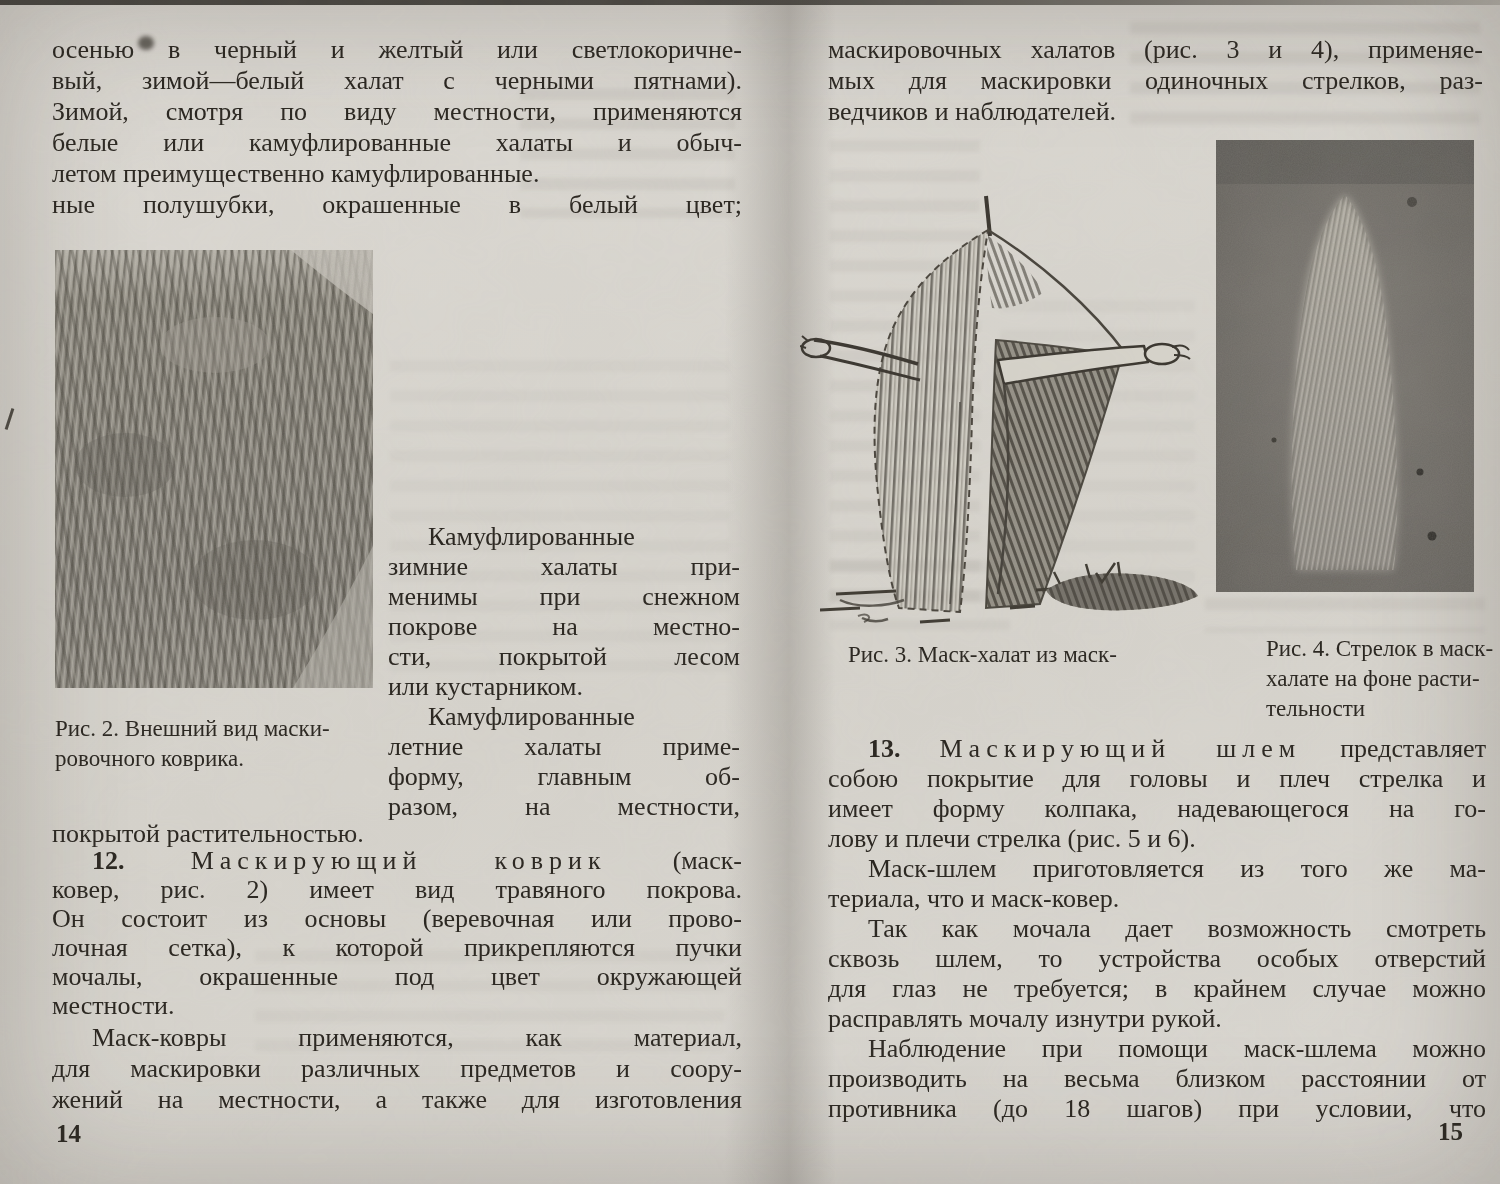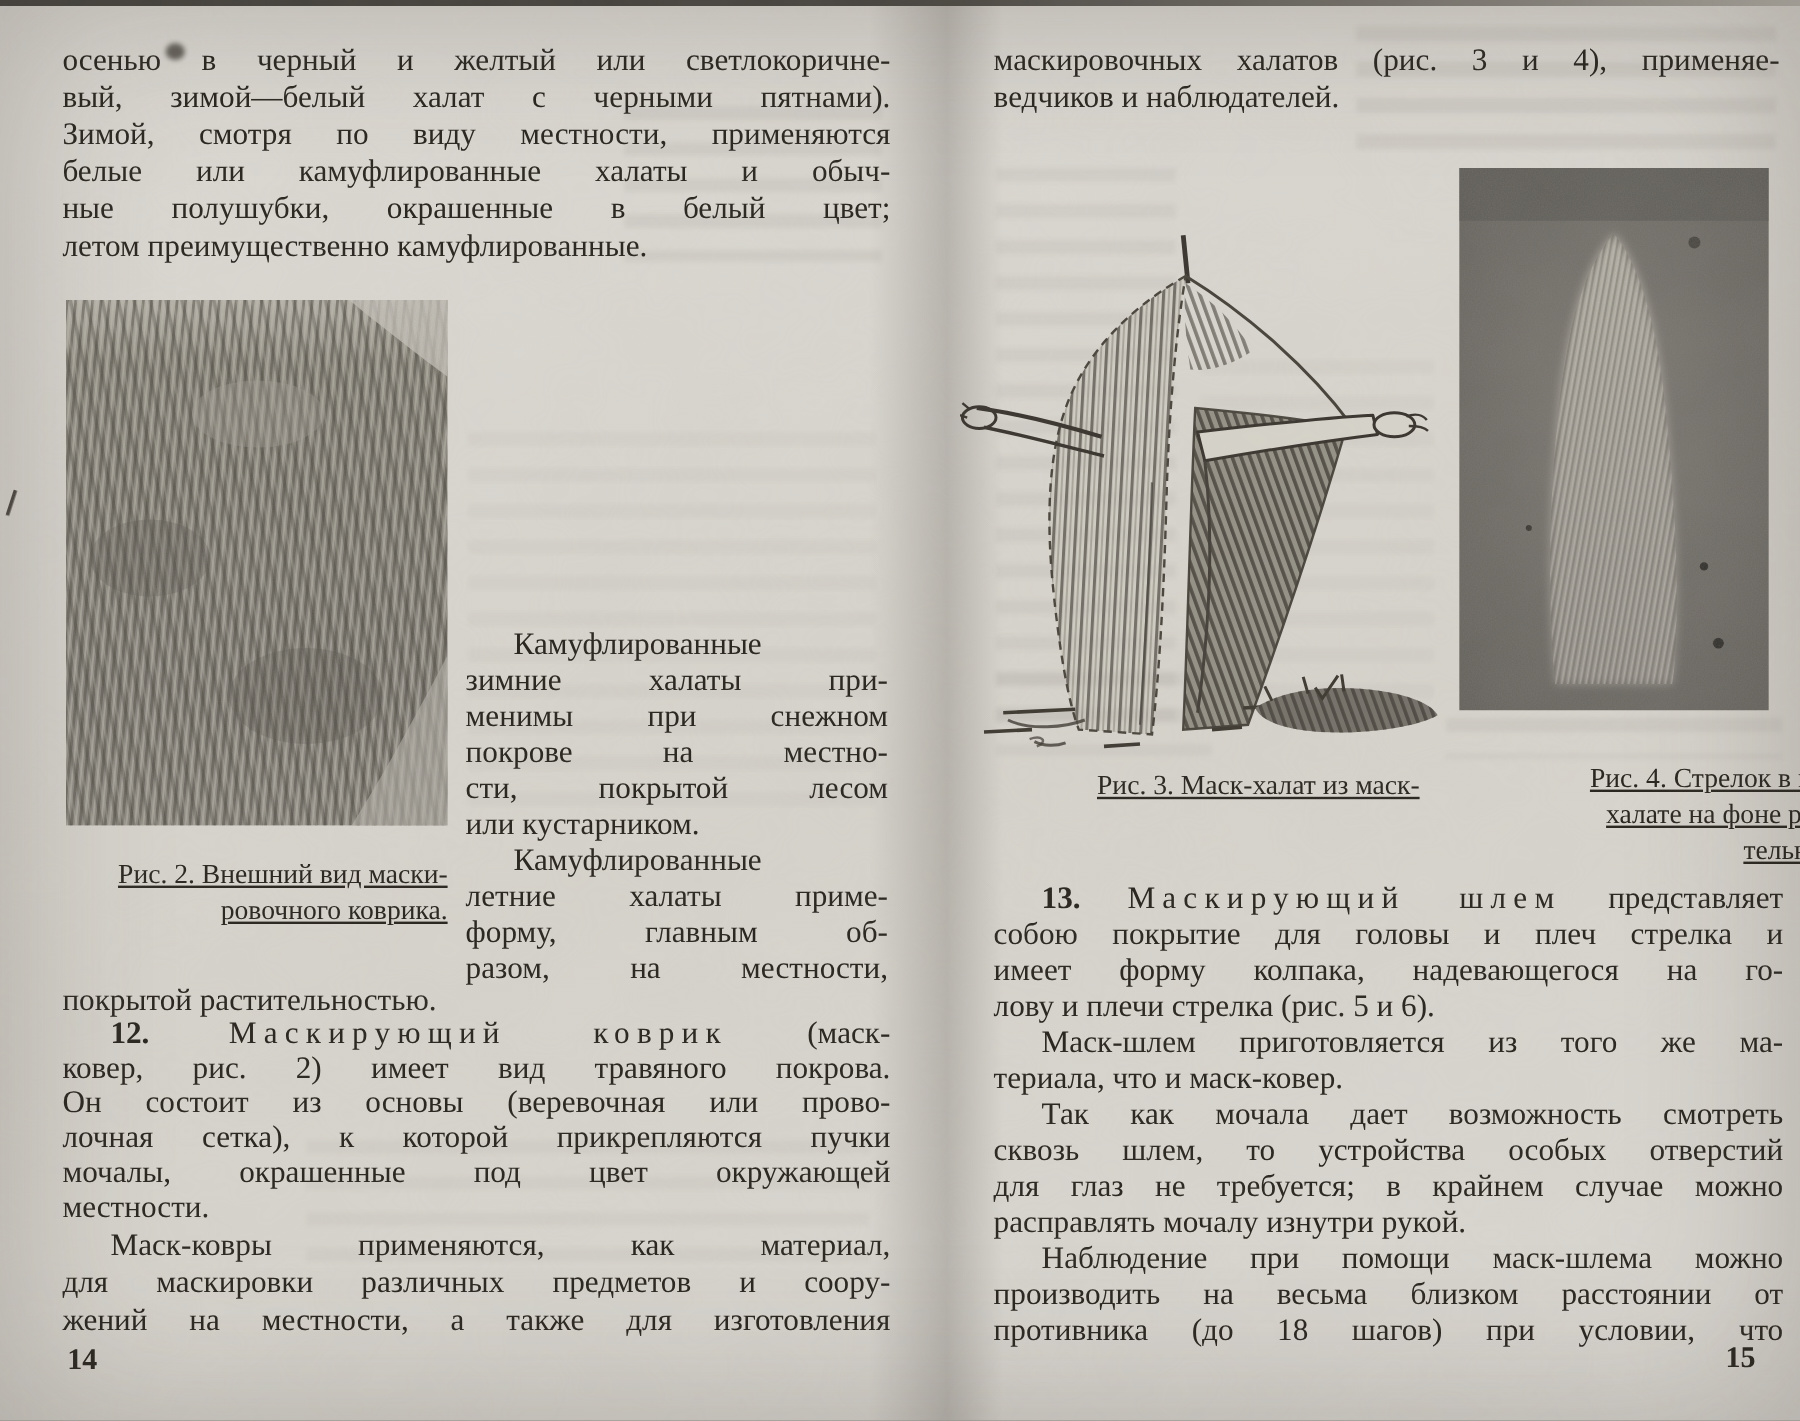--- a/index.html
+++ b/index.html
@@ -14,21 +14,21 @@
   .gutter{position:absolute;left:724px;top:0;width:112px;height:1184px;
     background:linear-gradient(90deg,rgba(0,0,0,0) 0%,rgba(70,64,58,.16) 42%,rgba(70,64,58,.22) 58%,rgba(0,0,0,0) 100%);}
   .para{position:absolute;font-size:26px;}
   .caption{position:absolute;font-size:23px;}
   .lh29 .tline{line-height:29px;} .lh30 .tline,.lh30 .cline{line-height:30px;} .lh31 .tline{line-height:31px;}
   .tline{text-align:justify;text-align-last:justify;white-space:normal;}
   .tline.endline{text-align-last:left;}
   .ind{text-indent:40px;}
   .b{font-weight:bold;}
   .sp{letter-spacing:6px;}
-  .cline{text-align:right;text-decoration:underline;}
+  .cline{text-align:left;}
   .plainline{line-height:31px;}
   .pagenum{position:absolute;font-size:25px;font-weight:600;}
   .fig{position:absolute;}
   .ghost{position:absolute;pointer-events:none;
     background:repeating-linear-gradient(180deg, rgba(108,102,94,.16) 0px, rgba(108,102,94,.16) 12px, rgba(0,0,0,0) 12px, rgba(0,0,0,0) 30px);
     filter:blur(2px);}
   .smudge{position:absolute;background:#3a362f;border-radius:50%;filter:blur(2px);}
   .slash{position:absolute;left:8px;top:408px;width:3px;height:22px;background:#4a463f;transform:rotate(18deg);filter:blur(.5px);}
   .pnoise{position:absolute;left:0;top:0;pointer-events:none;opacity:.5;}
 </style>
@@ -49,22 +49,22 @@
   <div class="ghost" style="left:1000px;top:300px;width:195px;height:290px;opacity:.28"></div>
   <div class="ghost" style="left:1205px;top:598px;width:280px;height:34px;opacity:.5"></div>
   <div class="ghost" style="left:830px;top:560px;width:180px;height:70px;opacity:.4"></div>
   <div class="smudge" style="left:138px;top:36px;width:16px;height:14px;opacity:.75"></div>
 
   <div class="para lh31" style="left:52px;top:34px;width:690px">
       <div class="tline">осенью в черный и желтый или светлокоричне-</div>
       <div class="tline">вый, зимой—белый халат с черными пятнами).</div>
       <div class="tline">Зимой, смотря по виду местности, применяются</div>
       <div class="tline">белые или камуфлированные халаты и обыч-</div>
+      <div class="tline endline">летом преимущественно камуфлированные.</div>
       <div class="tline">ные полушубки, окрашенные в белый цвет;</div>
-      <div class="tline endline">летом преимущественно камуфлированные.</div>
     </div>
 
   <div class="fig" style="left:55px;top:250px;width:318px;height:438px">
     <svg width="318" height="438" viewBox="0 0 318 438">
       <defs>
         <linearGradient id="f2bg" x1="0" y1="0" x2="0" y2="1">
           <stop offset="0" stop-color="#bab6ad"></stop>
             <stop offset="0.12" stop-color="#8f8b81"></stop>
           <stop offset="0.75" stop-color="#85817a"></stop>
             <stop offset="1" stop-color="#8f8b83"></stop>
@@ -131,20 +131,21 @@
   <div class="para lh31" style="left:52px;top:1022px;width:690px">
       <div class="tline ind">Маск-ковры применяются, как материал,</div>
       <div class="tline">для маскировки различных предметов и соору-</div>
       <div class="tline">жений на местности, а также для изготовления</div>
     </div>
 
   <div class="pagenum" style="left:56px;top:1120px">14</div>
 
   <div class="para lh31" style="left:828px;top:34px;width:655px">
       <div class="tline">маскировочных халатов (рис. 3 и 4), применяе-</div>
+      <div class="tline">мых для маскировки одиночных стрелков, раз-</div>
       <div class="tline endline">ведчиков и наблюдателей.</div>
     </div>
 
   <div class="fig" style="left:800px;top:192px;width:400px;height:435px">
     <svg width="400" height="435" viewBox="0 0 400 435">
       <defs>
         <pattern id="h3l" width="9" height="26" patternUnits="userSpaceOnUse" patternTransform="rotate(3)">
           <rect x="0" width="2.6" height="26" fill="#4b4740" opacity="0.7"></rect>
           <rect x="5" width="1.6" height="26" fill="#6e695f" opacity="0.4"></rect>
         </pattern>

